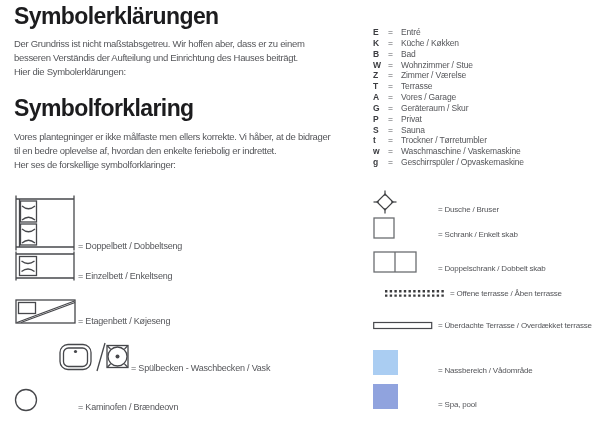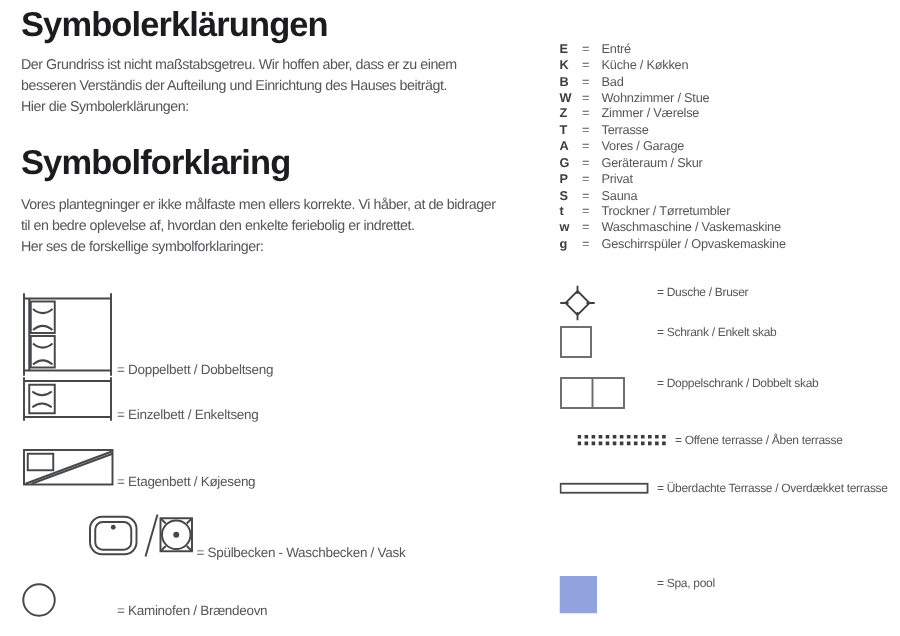--- a/index.html
+++ b/index.html
@@ -23,21 +23,21 @@
   .lrow .sym{width:64px;flex:0 0 64px;display:flex;align-items:center;}
   .lrow.wide .sym{width:72px;flex:0 0 72px;}
   .lbl{color:#55565a;font-size:9px;letter-spacing:-0.2px;white-space:nowrap;}
   
   .codes{position:absolute;left:373px;top:27px;}
   .crow{display:flex;height:10.85px;align-items:baseline;font-size:8.5px;letter-spacing:-0.15px;}
   .ckey{width:15px;flex:0 0 15px;font-weight:700;color:#3b3c40;}
   .ceq{width:13px;flex:0 0 13px;color:#55565a;}
   .cval{color:#55565a;white-space:nowrap;}
   
-  .rrow{position:absolute;left:373px;display:flex;align-items:flex-start;}
+  .rrow{position:absolute;left:373px;display:flex;align-items:flex-end;}
   .rrow .sym{width:65px;flex:0 0 65px;display:flex;align-items:center;}
   .rlbl{color:#55565a;font-size:8px;letter-spacing:-0.2px;white-space:nowrap;}
   svg{display:block;}
 </style>
 </head>
 <body>
 
 <div class="page">
 
   <h1 class="h-de">Symbolerklärungen</h1>
@@ -254,20 +254,28 @@
 
   <div class="rrow" style="top:321px;height:9px;">
     <span class="sym">
       <svg width="60" height="9" viewBox="0 0 60 9">
         <rect x="0.7" y="1.5" width="58" height="6" fill="#ffffff" stroke="#48494d" stroke-width="1.2"></rect>
       </svg>
     </span>
     <span class="rlbl">= Überdachte Terrasse / Overdækket terrasse</span>
   </div>
 
+  <div class="rrow" style="top:350px;height:25px;">
+    <span class="sym">
+      <svg width="25" height="25" viewBox="0 0 25 25">
+        <rect x="0" y="0" width="25" height="25" fill="#aacdf2"></rect>
+      </svg>
+    </span>
+    <span class="rlbl">= Nassbereich / Vådområde</span>
+  </div>
 
   <div class="rrow" style="top:384px;height:25px;">
     <span class="sym">
       <svg width="25" height="25" viewBox="0 0 25 25">
         <rect x="0" y="0" width="25" height="25" fill="#90a3de"></rect>
       </svg>
     </span>
     <span class="rlbl">= Spa, pool</span>
   </div>
 

